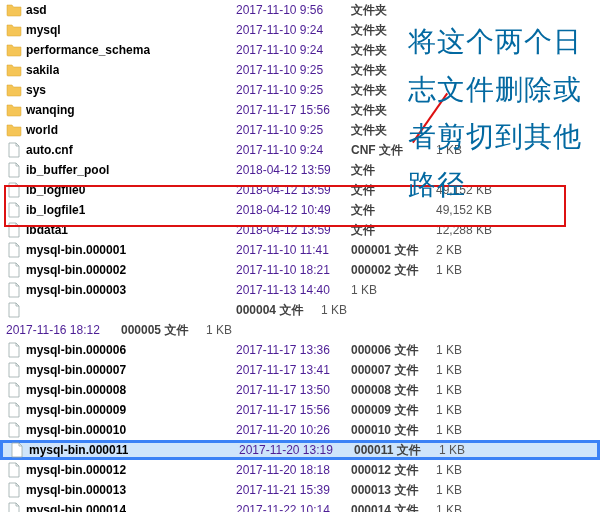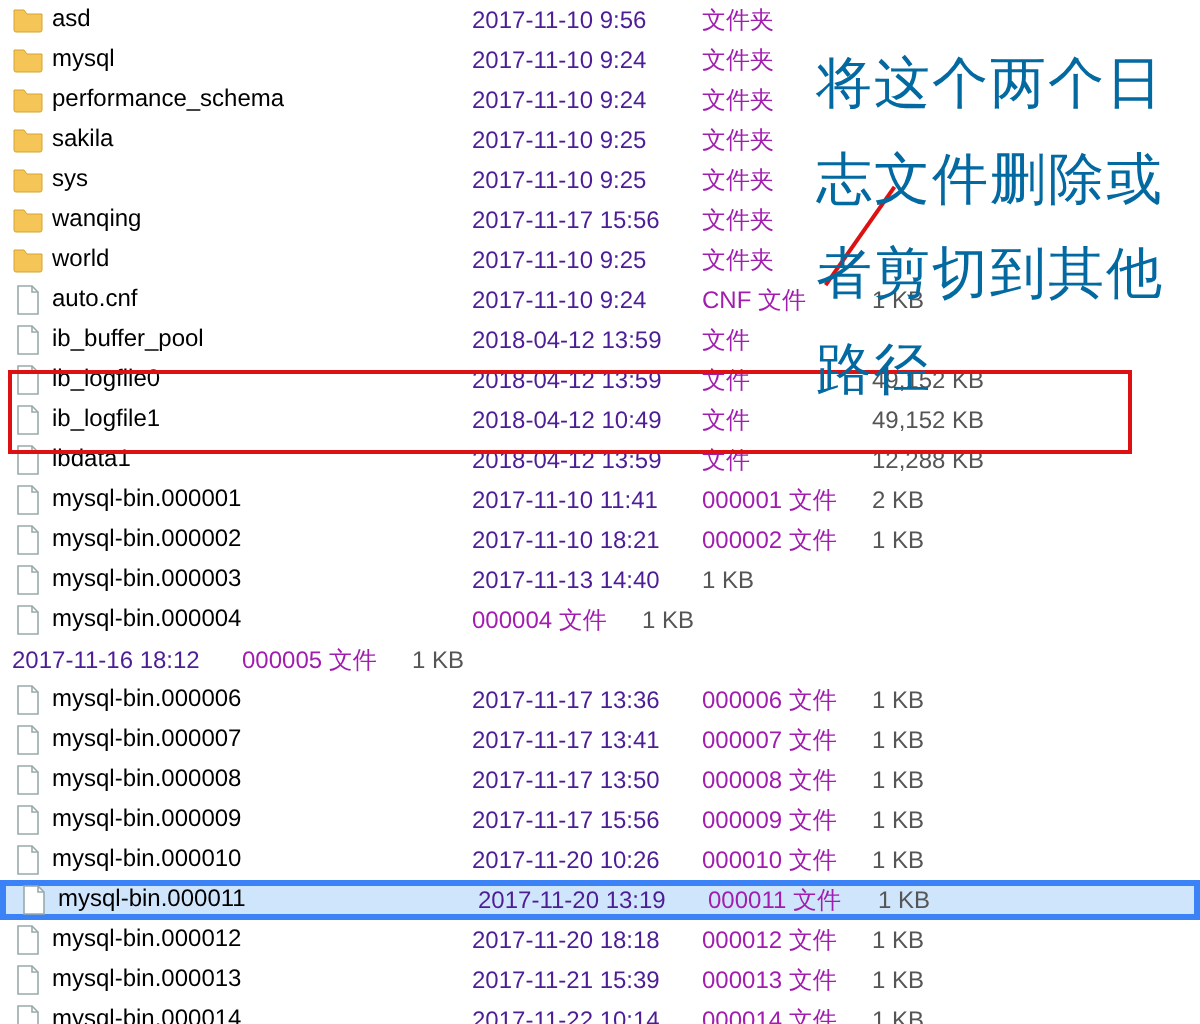--- a/index.html
+++ b/index.html
@@ -27,24 +27,24 @@
     border: 3px solid #3b82f6;
     height: 20px;
   }
   .icon {
     width: 16px;
     height: 16px;
     margin-right: 4px;
     flex: 0 0 16px;
     display: inline-block;
   }
-  .name-col { width: 230px; display: flex; align-items: flex-start; }
+  .name-col { width: 230px; display: flex; align-items: center; font-weight: bold; }
   .name-col span.txt { overflow: hidden; text-overflow: ellipsis; }
   .date-col { width: 115px; color: #4c1d95; }
-  .type-col { width: 85px; color: #a21caf; }
+  .type-col { width: 85px; color: #404040; font-weight: bold; }
   .size-col { width: 70px; text-align: left; color: #555; padding-right: 6px; }
 
   
   .red-box {
     position: absolute;
     left: 4px;
     top: 185px; 
     width: 562px;
     height: 42px;
     border: 2px solid #d11;
@@ -251,21 +251,20 @@
       </div>
       <div class="date-col">2017-11-13 14:40</div>
       <div class="size-col">1 KB</div>
     </div>
     <div class="row">
       <div class="name-col">
         <span class="icon"><svg viewBox="0 0 16 16" width="16" height="16">
             <path d="M3 1h7l3 3v11H3z" fill="#fff" stroke="#9aa" stroke-width="0.8"></path>
             <path d="M10 1v3h3" fill="none" stroke="#9aa" stroke-width="0.8"></path>
           </svg></span>
-        <span class="txt">mysql-bin.000004</span>
       </div>
       <div class="type-col">000004 文件</div>
       <div class="size-col">1 KB</div>
     </div>
     <div class="row">
       <div class="date-col">2017-11-16 18:12</div>
       <div class="type-col">000005 文件</div>
       <div class="size-col">1 KB</div>
     </div>
     <div class="row">

